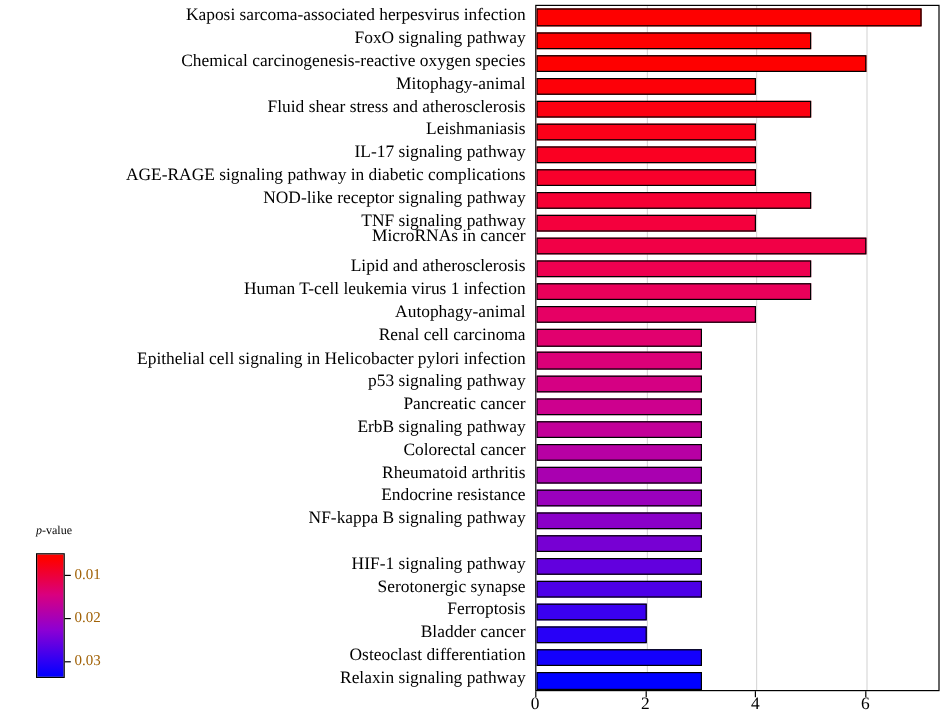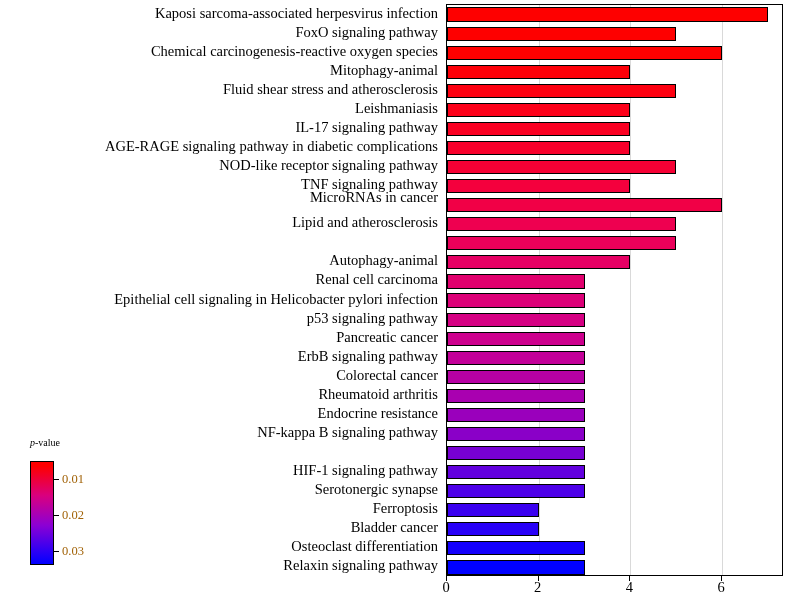--- a/index.html
+++ b/index.html
@@ -158,20 +158,21 @@
       <div class="cat-label" style="top: 39.6667px;">Chemical carcinogenesis-reactive oxygen species</div>
       <div class="cat-label" style="top: 58.7333px;">Mitophagy-animal</div>
       <div class="cat-label" style="top: 77.8px;">Fluid shear stress and atherosclerosis</div>
       <div class="cat-label" style="top: 96.8667px;">Leishmaniasis</div>
       <div class="cat-label" style="top: 115.933px;">IL-17 signaling pathway</div>
       <div class="cat-label" style="top: 135px;">AGE-RAGE signaling pathway in diabetic complications</div>
       <div class="cat-label" style="top: 154.067px;">NOD-like receptor signaling pathway</div>
       <div class="cat-label" style="top: 173.133px;">TNF signaling pathway</div>
       <div class="cat-label" style="top: 186px;">MicroRNAs in cancer</div>
       <div class="cat-label" style="top: 211.267px;">Lipid and atherosclerosis</div>
+      <div class="cat-label" style="top: 230.333px;">Human T-cell leukemia virus 1 infection</div>
       <div class="cat-label" style="top: 249.4px;">Autophagy-animal</div>
       <div class="cat-label" style="top: 268.467px;">Renal cell carcinoma</div>
       <div class="cat-label" style="top: 287.533px;">Epithelial cell signaling in Helicobacter pylori infection</div>
       <div class="cat-label" style="top: 306.6px;">p53 signaling pathway</div>
       <div class="cat-label" style="top: 325.667px;">Pancreatic cancer</div>
       <div class="cat-label" style="top: 344.733px;">ErbB signaling pathway</div>
       <div class="cat-label" style="top: 363.8px;">Colorectal cancer</div>
       <div class="cat-label" style="top: 382.867px;">Rheumatoid arthritis</div>
       <div class="cat-label" style="top: 401.933px;">Endocrine resistance</div>
       <div class="cat-label" style="top: 421px;">NF-kappa B signaling pathway</div>

